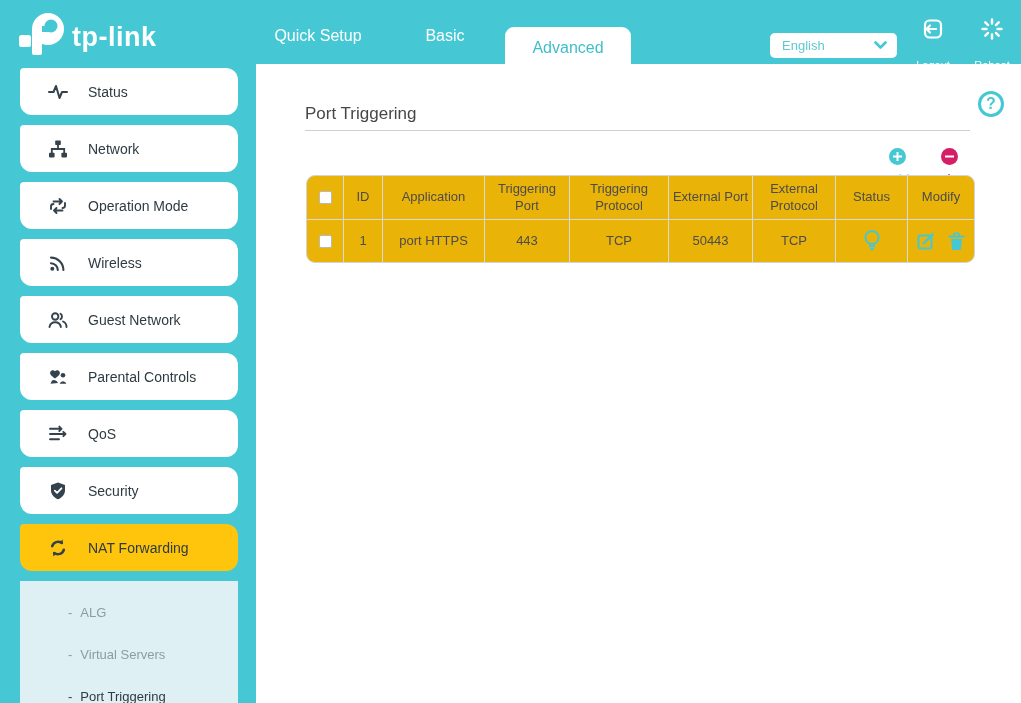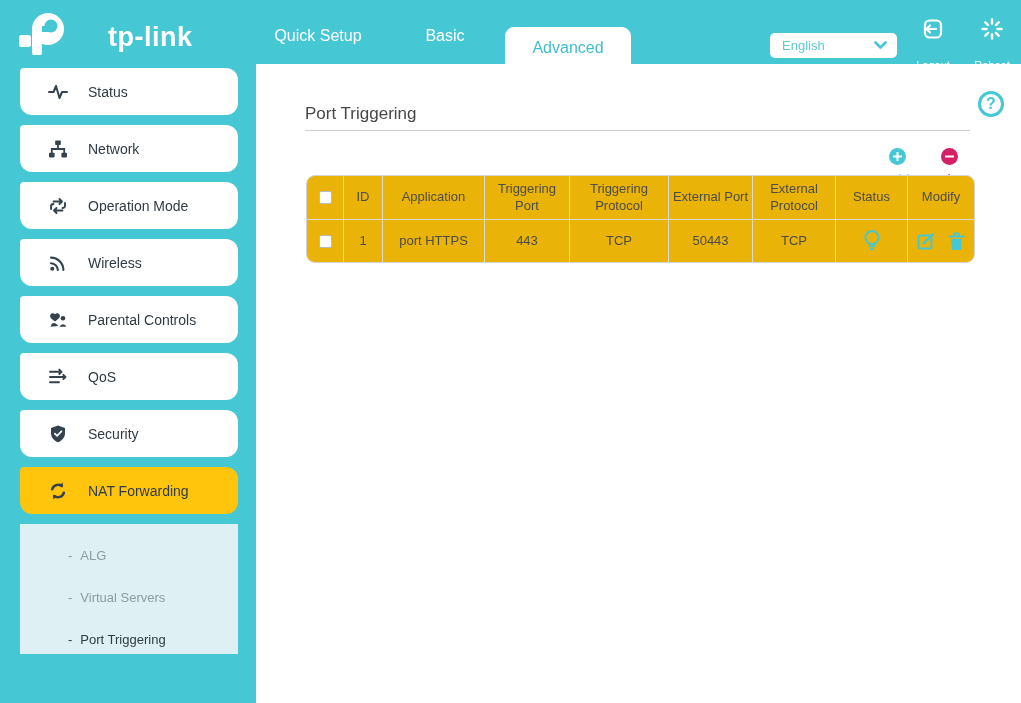--- a/index.html
+++ b/index.html
@@ -7,21 +7,21 @@
   body { font-family:"Liberation Sans", sans-serif; }
   .app {
     position:relative; width:1021px; height:703px;
     background:#ffffff; overflow:hidden; margin:0 auto;
   }
   
   .header {
     position:absolute; left:0; top:0; width:1021px; height:64px;
     background:#45c8d4; z-index:2;
   }
-  .logo { position:absolute; left:18px; top:9px; display:flex; align-items:center; cursor:pointer;gap:36px; }
+  .logo { position:absolute; left:18px; top:9px; display:flex; align-items:center; cursor:pointer; }
   .logo-mark { width:48px; height:46px; }
   .logo-text { color:#ffffff; font-size:27px; font-weight:bold; letter-spacing:0.5px; margin-left:6px; margin-top:10px; }
   .nav-link {
     position:absolute; top:0; height:72px; display:flex; align-items:center; justify-content:center;
     color:#ffffff; font-size:16px; cursor:pointer;
   }
   .nav-quick { left:248px; width:140px; }
   .nav-basic { left:405px; width:80px; }
   .tab-advanced {
     position:absolute; left:505px; top:27px; width:126px; height:41px;
@@ -194,20 +194,30 @@
     <div class="side-card">
       <span class="side-icon">
         <svg viewBox="0 0 20 20">
           <circle cx="4.3" cy="15.7" r="2" fill="#33424c"></circle>
           <path d="M3 10.2 a7 7 0 0 1 6.8 6.8 M3 4.6 a12.5 12.5 0 0 1 12.4 12.4" fill="none" stroke="#33424c" stroke-width="2.1" stroke-linecap="round"></path>
         </svg>
       </span>
       <span class="side-label">Wireless</span>
     </div>
 
+    <div class="side-card">
+      <span class="side-icon">
+        <svg viewBox="0 0 20 20">
+          <circle cx="7.2" cy="6.5" r="3.2" fill="none" stroke="#33424c" stroke-width="1.9"></circle>
+          <path d="M1.5 17 a5.8 5.8 0 0 1 11.4 0" fill="none" stroke="#33424c" stroke-width="1.9" stroke-linecap="round"></path>
+          <path d="M12.5 3.8 a3.2 3.2 0 0 1 0 5.4 M15 11.5 a5.9 5.9 0 0 1 3.5 5.5" fill="none" stroke="#33424c" stroke-width="1.9" stroke-linecap="round"></path>
+        </svg>
+      </span>
+      <span class="side-label">Guest Network</span>
+    </div>
 
     <div class="side-card">
       <span class="side-icon">
         <svg viewBox="0 0 20 20">
           <path d="M7 4.2 C5.6 2.6 3 3 2.3 5 c-.7 2 .7 3.6 4.7 6.6 4-3 5.4-4.6 4.7-6.6 C11 3 8.4 2.6 7 4.2 z" fill="#33424c"></path>
           <circle cx="15" cy="8.3" r="2.3" fill="#33424c"></circle>
           <path d="M11.7 16.8 a3.4 3.4 0 0 1 6.6 0 z" fill="#33424c"></path>
           <path d="M4 13.5 a4.4 4.4 0 0 1 6 2.5 l-7.5 .8 z" fill="#33424c"></path>
         </svg>
       </span>

